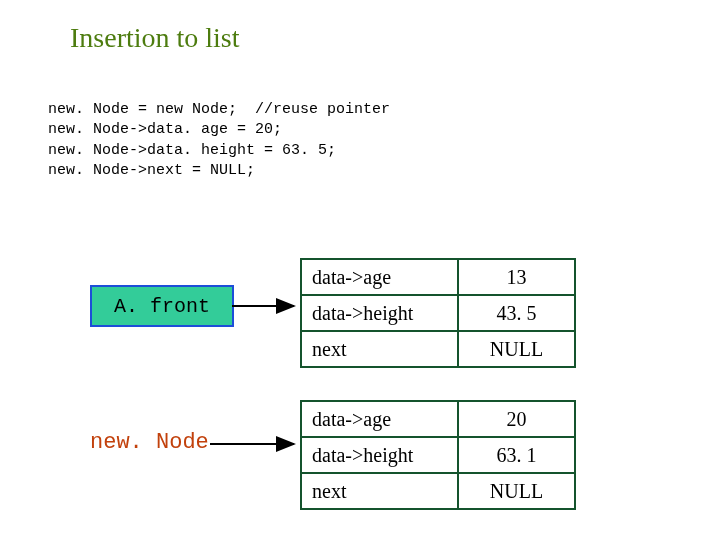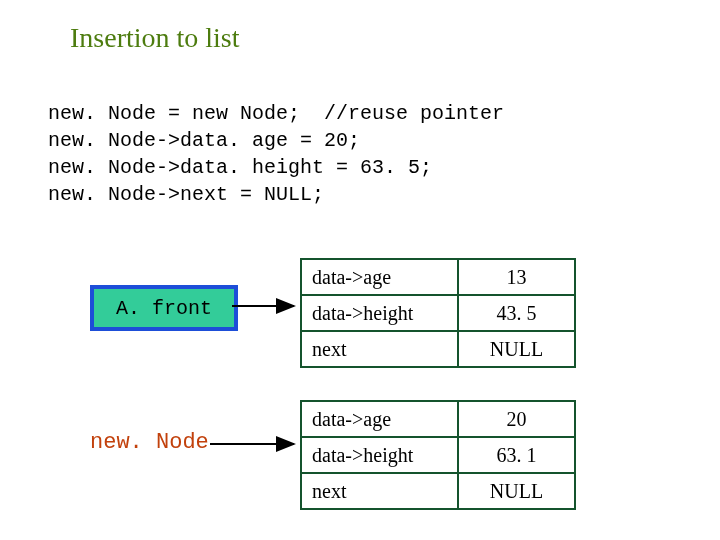--- a/index.html
+++ b/index.html
@@ -16,33 +16,33 @@
     top: 22px;
     left: 70px;
     font-size: 28px;
     color: #4d7c0f;
   }
   .code-block {
     position: absolute;
     top: 100px;
     left: 48px;
     font-family: "Courier New", monospace;
-    font-size: 20px;
+    font-size: 15px;
     line-height: 1.35;
     white-space: pre;
     color: #000;
   }
   .box-front {
     position: absolute;
     top: 285px;
     left: 90px;
     width: 140px;
     height: 38px;
     background: #33cc99;
-    border: 4px solid #1d4ed8;
+    border: 2px solid #1d4ed8;
     font-family: "Courier New", monospace;
     font-size: 20px;
     display: flex;
     align-items: center;
     justify-content: center;
   }
   .box-new {
     position: absolute;
     top: 430px;
     left: 90px;

